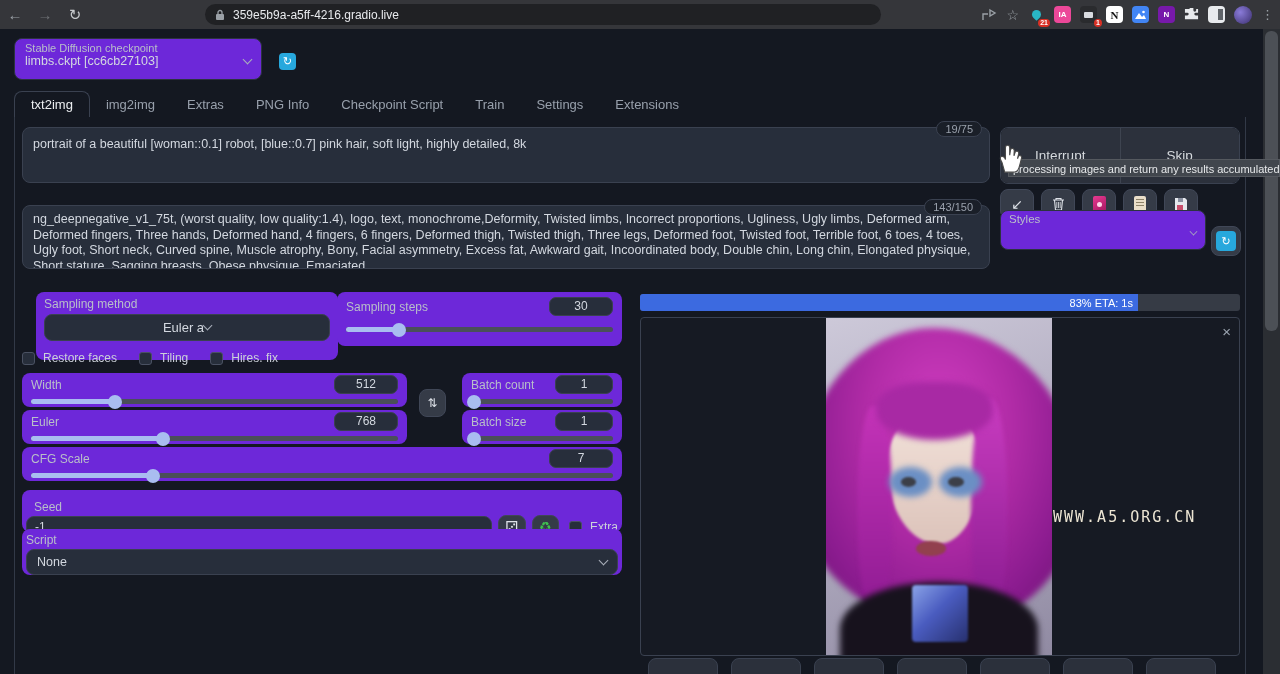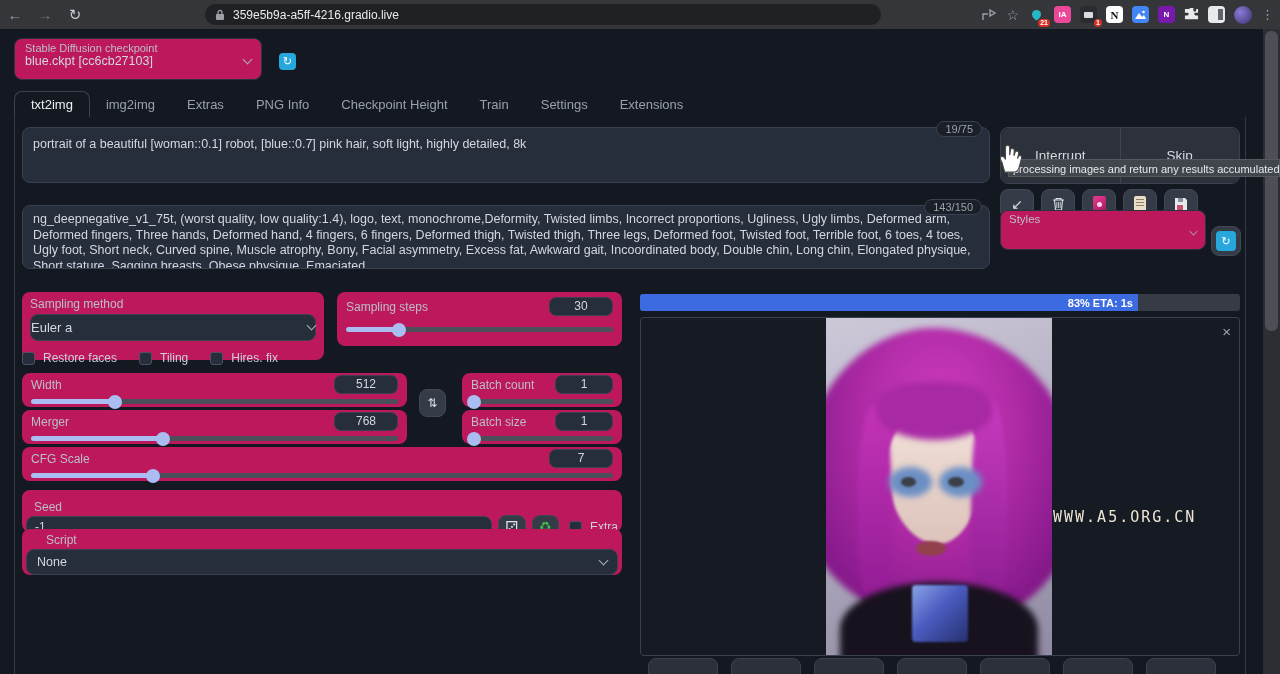--- a/index.html
+++ b/index.html
@@ -18,21 +18,21 @@
   .ext-strip { position:absolute; right:6px; top:0; height:29px; display:flex; align-items:center; gap:9px; }
   .ext { position:relative; width:17px; height:17px; border-radius:4px; display:flex; align-items:center;
     justify-content:center; font-size:8px; font-weight:bold; }
   .badge { position:absolute; right:-5px; bottom:-4px; background:#d93025; color:#fff; font-size:7px;
     font-weight:bold; border-radius:4px; padding:0 2px; line-height:8px; }
   
   #scrollbar { position:absolute; right:0; top:29px; width:17px; height:645px; background:#2b2e33; }
   #scroll-thumb { position:absolute; left:2px; top:2px; width:13px; height:300px; background:#4c5056; border-radius:6px; }
 
   
-  .blk { background:#be185d; border-radius:8px; }
+  .blk { background:#6d28d9; border-radius:8px; }
   .lbl { color:#b9bfc9; font-size:12px; display:block; }
   .input { background:#272e3b; border:1px solid #3a4150; border-radius:8px; color:#d3d8e0; }
   .chev { width:7px; height:7px; border-right:1.6px solid #aab0bb; border-bottom:1.6px solid #aab0bb;
     transform:rotate(45deg); display:inline-block; margin-top:-4px; }
   .valbox { background:#272e3b; border:1px solid #3a4150; border-radius:7px; color:#d3d8e0;
     font-size:12px; text-align:center; display:inline-block; }
   .slider { position:relative; height:5px; background:#4a4f59; border-radius:3px; }
   .fill { position:relative; height:5px; background:#a9bdf0; border-radius:3px 0 0 3px; }
   .handle { position:absolute; right:-7px; top:50%; transform:translateY(-50%); width:14px; height:14px;
     border-radius:50%; background:#a9bdf0; }
@@ -125,32 +125,32 @@
     </div>
   </div>
 
   <div id="scrollbar">
       <div id="scroll-thumb"></div>
     </div>
 
   <div class="blk" style="position:absolute;left:14px;top:38px;width:248px;height:42px;padding:3px 10px;border:1px solid #2c3340">
     <span class="lbl" style="font-size:11px">Stable Diffusion checkpoint</span>
     <div style="display:flex;align-items:center;justify-content:space-between">
-      <span style="color:#d3d8e0;font-size:12.5px">blue.ckpt [cc6cb27103]</span>
+      <span style="color:#d3d8e0;font-size:12.5px">limbs.ckpt [cc6cb27103]</span>
       <span class="chev"></span>
     </div>
   </div>
   <div class="cyan-btn" style="position:absolute;left:279px;top:53px;width:17px;height:17px">↻</div>
 
   <div style="position:absolute;left:14px;top:90px;height:27px;display:flex;align-items:flex-end">
     <span class="tab active">txt2img</span>
     <span class="tab">img2img</span>
     <span class="tab">Extras</span>
     <span class="tab">PNG Info</span>
-    <span class="tab">Checkpoint Height</span>
+    <span class="tab">Checkpoint Script</span>
     <span class="tab">Train</span>
     <span class="tab">Settings</span>
     <span class="tab">Extensions</span>
   </div>
 
   <div style="position:absolute;left:14px;top:117px;bottom:0;width:1px;background:#323947"></div>
   <div style="position:absolute;left:1245px;top:117px;bottom:0;width:1px;background:#323947"></div>
 
   <textarea class="input" style="position: absolute; left: 22px; top: 127px; width: 968px; height: 56px; resize: none; overflow: hidden; padding: 8px 10px; font-size: 12.5px; font-family: &quot;Liberation Sans&quot;, sans-serif; line-height: 16px;">portrait of a beautiful [woman::0.1] robot, [blue::0.7] pink hair, soft light, highly detailed, 8k</textarea>
   <span class="counter" style="right:298px;top:121px">19/75</span>
@@ -208,23 +208,23 @@
   <div class="blk" style="position:absolute;left:1000px;top:210px;width:206px;height:40px;padding:2px 8px;border:1px solid #2c3340">
     <span class="lbl" style="font-size:11.5px">Styles</span>
     <div style="display:flex;align-items:center;justify-content:flex-end;height:16px">
       <span class="chev" style="transform:rotate(45deg) scale(0.8)"></span>
     </div>
   </div>
   <div class="icon-btn" style="position:absolute;left:1211px;top:226px;width:30px;height:30px">
     <span class="cyan-btn" style="width:20px;height:20px">↻</span>
   </div>
 
-  <div class="blk" style="position:absolute;left:22px;top:292px;width:302px;height:68px;padding:5px 8px">
+  <div class="blk" style="position:absolute;left:36px;top:292px;width:302px;height:68px;padding:5px 8px">
     <span class="lbl">Sampling method</span>
-    <div class="input" style="margin-top:3px;height:27px;display:flex;align-items:center;justify-content:space-between;padding:0 0">
+    <div class="input" style="margin-top:3px;height:27px;display:flex;align-items:center;justify-content:center;padding:0 0">
       <span style="font-size:13px">Euler a</span>
       <span class="chev"></span>
     </div>
   </div>
 
   <div class="blk" style="position:absolute;left:337px;top:292px;width:285px;height:54px;padding:5px 9px">
     <div style="display:flex;align-items:center;justify-content:space-between">
       <span class="lbl">Sampling steps</span>
       <span class="valbox" style="width:64px;line-height:17px">30</span>
     </div>
@@ -257,21 +257,21 @@
     </div>
     <div class="slider" style="margin-top:5px">
       <div class="fill" style="width: 23%;">
           <span class="handle"></span>
         </div>
     </div>
   </div>
 
   <div class="blk" style="position:absolute;left:22px;top:410px;width:385px;height:34px;padding:2px 9px">
     <div style="display:flex;align-items:center;justify-content:space-between">
-      <span class="lbl">Merger</span>
+      <span class="lbl">Euler</span>
       <span class="valbox" style="width:64px;line-height:17px">768</span>
     </div>
     <div class="slider" style="margin-top:5px">
       <div class="fill" style="width: 36%;">
           <span class="handle"></span>
         </div>
     </div>
   </div>
 
   <div class="icon-btn" style="position:absolute;left:419px;top:389px;width:27px;height:28px;font-size:12px">
@@ -325,30 +325,30 @@
         <span style="color:#3fbf4f;font-size:14px">♻</span>
       </div>
       <label style="display:flex;align-items:center;margin-left:4px">
         <span class="cb"></span>
         <span class="cb-lbl">Extra</span>
       </label>
     </div>
   </div>
 
   <div class="blk" style="position:absolute;left:22px;top:529px;width:600px;height:46px;padding:4px 4px">
-    <span class="lbl" style="margin-left:20px">Script</span>
+    <span class="lbl" style="margin-left:0">Script</span>
     <div class="input" style="margin-top:2px;height:26px;display:flex;align-items:center;justify-content:space-between;padding:0 10px">
       <span style="font-size:12.5px">None</span>
       <span class="chev"></span>
     </div>
   </div>
 
   <div style="position:absolute;left:640px;top:294px;width:600px;height:17px;background:#363b45;border-radius:3px;overflow:hidden">
     <div style="height: 100%; background: rgb(60, 106, 224); display: flex; align-items: center; justify-content: flex-end; padding-right: 5px; width: 83%;">
-      <span style="color:#fff;font-size:11px;font-weight:bold;white-space:nowrap">83% ETA: 1s</span>
+      <span style="color:#fff;font-size:11px;font-weight:normal;white-space:nowrap">83% ETA: 1s</span>
     </div>
   </div>
 
   <div style="position:absolute;left:640px;top:317px;width:600px;height:339px;background:#161a23;border:1px solid #3a4150;
     border-radius:4px;overflow:hidden">
     <div id="gen-image">
       <div class="hair-mass"></div>
       <div class="face"></div>
       <div class="strand-l"></div>
       <div class="strand-r"></div>

